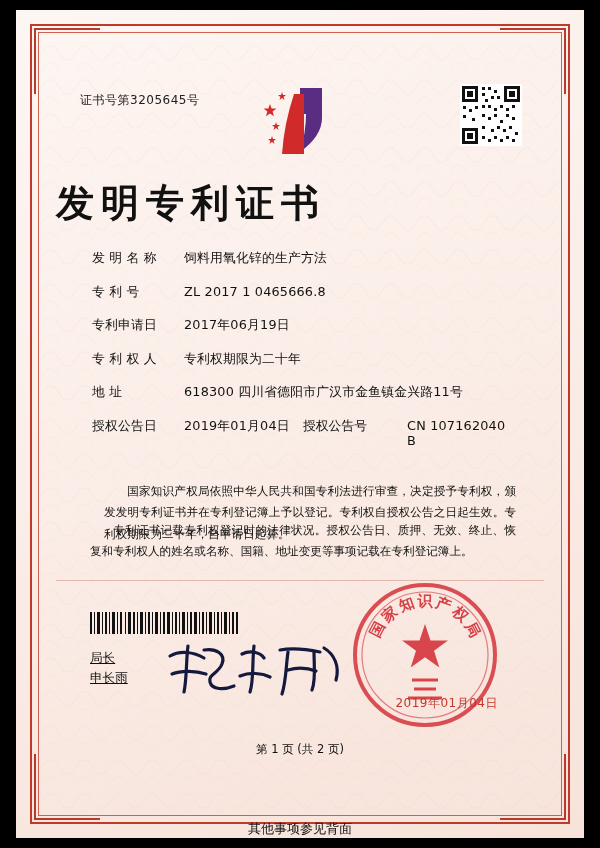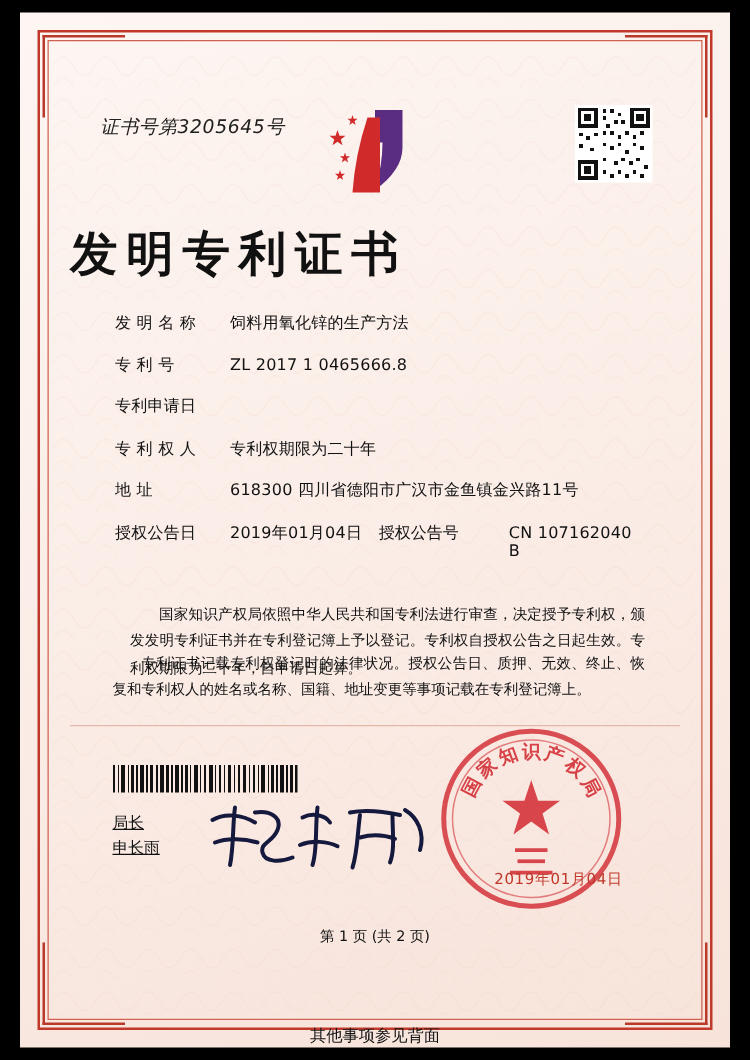--- a/index.html
+++ b/index.html
@@ -56,24 +56,23 @@
   .content {
     position: absolute;
     left: 40px; top: 40px; right: 40px; bottom: 40px;
   }
 
   
   .cert-no {
     position: absolute;
     left: 24px;
     top: 42px;
-    font-size: 15px;
+    font-size: 12px;
     color: #202020;
     letter-spacing: 0.5px;
-    font-style: italic;
   }
 
   .logo {
     position: absolute;
     left: 50%;
     transform: translateX(-50%);
     top: 34px;
     width: 104px;
     height: 74px;
   }
@@ -302,20 +301,21 @@
       <div class="row">
         <span class="lbl">发 明 名 称</span>
         <span class="val">饲料用氧化锌的生产方法</span>
       </div>
       <div class="row">
         <span class="lbl">专 利 号</span>
         <span class="val">ZL 2017 1 0465666.8</span>
       </div>
       <div class="row">
         <span class="lbl">专利申请日</span>
+        <span class="val">2017年06月19日</span>
       </div>
       <div class="row">
         <span class="lbl">专 利 权 人</span>
         <span class="val">专利权期限为二十年</span>
       </div>
       <div class="row">
         <span class="lbl">地 址</span>
         <span class="val">618300  四川省德阳市广汉市金鱼镇金兴路11号</span>
       </div>
       <div class="row split">

